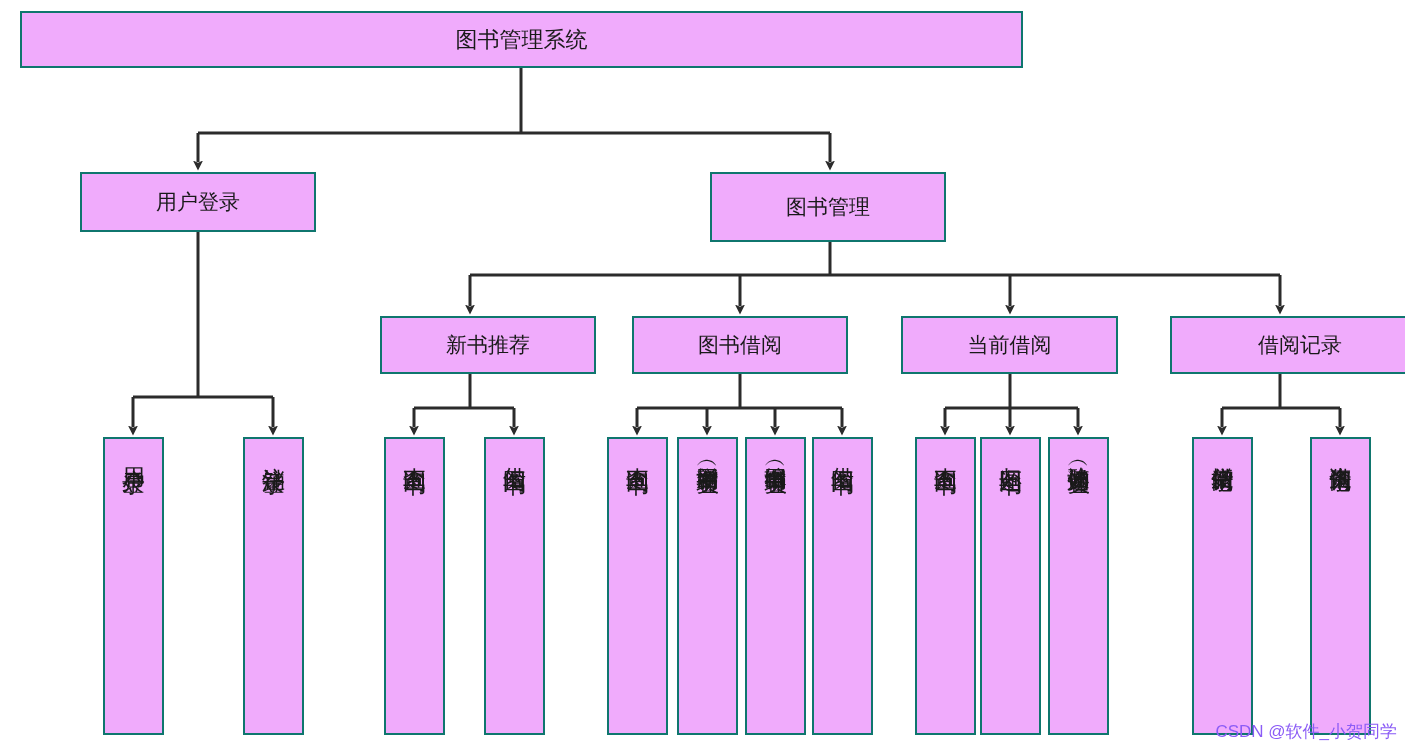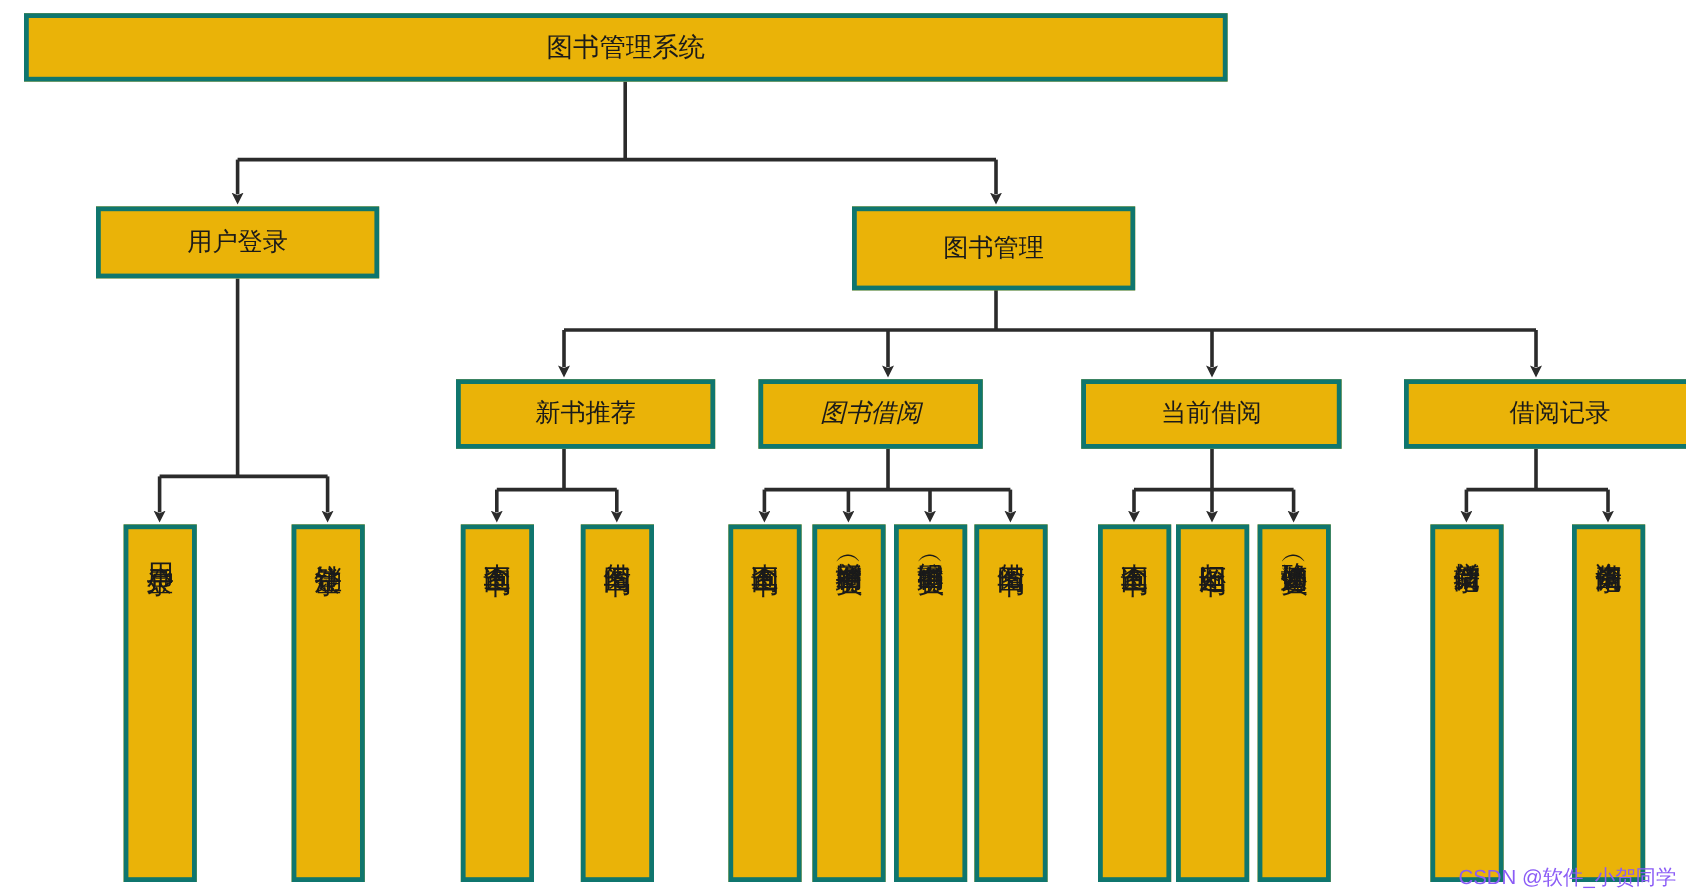--- a/index.html
+++ b/index.html
@@ -9,22 +9,22 @@
     background:#ffffff;
     font-family:"Liberation Sans","DejaVu Sans",sans-serif;
     overflow:hidden;
   }
   #diagram{position:relative;width:1405px;height:747px;}
   #wires{position:absolute;left:0;top:0;width:1405px;height:747px;}
 
   .node{
     position:absolute;
     box-sizing:border-box;
-    background:#eab308;
-    border:4px solid #0f766e;
+    background:#f0abfc;
+    border:2px solid #0f766e;
     display:flex;
     align-items:center;
     justify-content:center;
     color:#1a1a1a;
     z-index:2;
   }
   .node .lbl{
     display:block;
     text-align:center;
     line-height:1.18;
@@ -122,21 +122,21 @@
   <div class="node h-node" style="left:80px;top:172px;width:236px;height:60px;">
     <span class="lbl">用户登录</span>
   </div>
   <div class="node h-node" style="left:710px;top:172px;width:236px;height:70px;">
     <span class="lbl">图书管理</span>
   </div>
 
   <div class="node h-node" style="left:380px;top:316px;width:216px;height:58px;">
     <span class="lbl">新书推荐</span>
   </div>
-  <div class="node h-node" style="left:632px;top:316px;width:187px;height:58px;font-style:italic;">
+  <div class="node h-node" style="left:632px;top:316px;width:216px;height:58px;">
     <span class="lbl">图书借阅</span>
   </div>
   <div class="node h-node" style="left:901px;top:316px;width:217px;height:58px;">
     <span class="lbl">当前借阅</span>
   </div>
   <div class="node h-node" style="left:1170px;top:316px;width:260px;height:58px;">
     <span class="lbl">借阅记录</span>
   </div>
 
   <div class="node v-node" style="left:103px;top:437px;width:61px;height:298px;">

